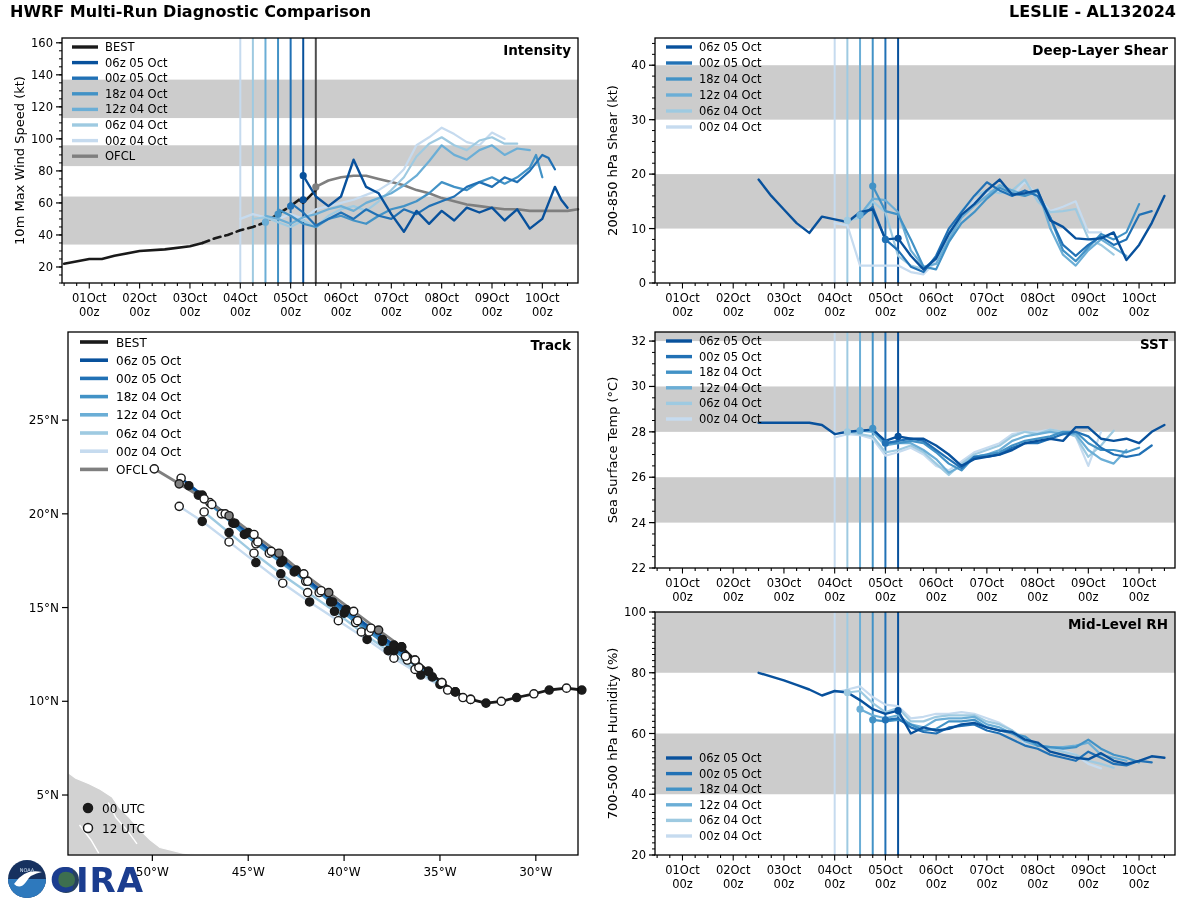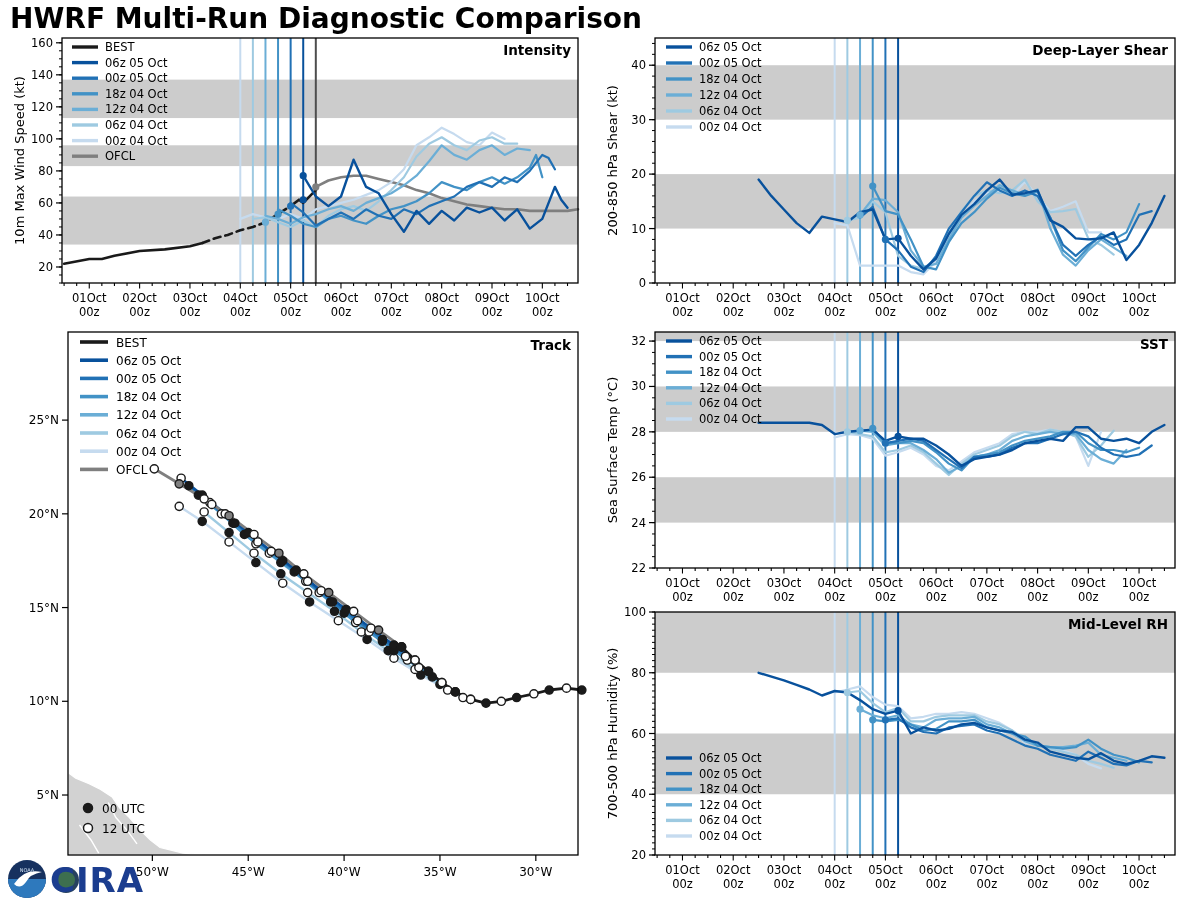--- a/index.html
+++ b/index.html
@@ -1,27 +1,28 @@
 <!DOCTYPE html>
 <html><head>
 <meta charset="utf-8">
 <style>
   html,body{margin:0;padding:0;background:#ffffff;}
   #page{position:relative;width:1200px;height:900px;background:#ffffff;
         font-family:"DejaVu Sans","Liberation Sans",sans-serif;overflow:hidden;}
-  .hdr{position:absolute;top:2px;font-weight:bold;font-size:28px;color:#000;}
+  .hdr{position:absolute;top:2px;font-weight:bold;font-size:16px;color:#000;}
   #hdr-left{left:10px;}
   #hdr-right{right:24px;}
   svg{position:absolute;left:0;top:0;}
 </style>
 </head>
 <body>
 <div id="page">
 
 <div class="hdr" id="hdr-left">HWRF Multi-Run Diagnostic Comparison</div>
+<div class="hdr" id="hdr-right">LESLIE - AL132024</div>
 
 <svg id="charts" width="1200" height="900" viewBox="0 0 1200 900">
       <g>
         <g>
           <rect x="62" y="196.52941176470588" width="516" height="48.0392156862745" fill="#cccccc"></rect>
           <rect x="62" y="145.2875816993464" width="516" height="20.816993464052302" fill="#cccccc"></rect>
           <rect x="62" y="79.63398692810458" width="516" height="38.43137254901961" fill="#cccccc"></rect>
         </g>
         <g>
           <line x1="240.29268292682926" x2="240.29268292682926" y1="38" y2="283" stroke="#c6dbef" stroke-width="2"></line>

